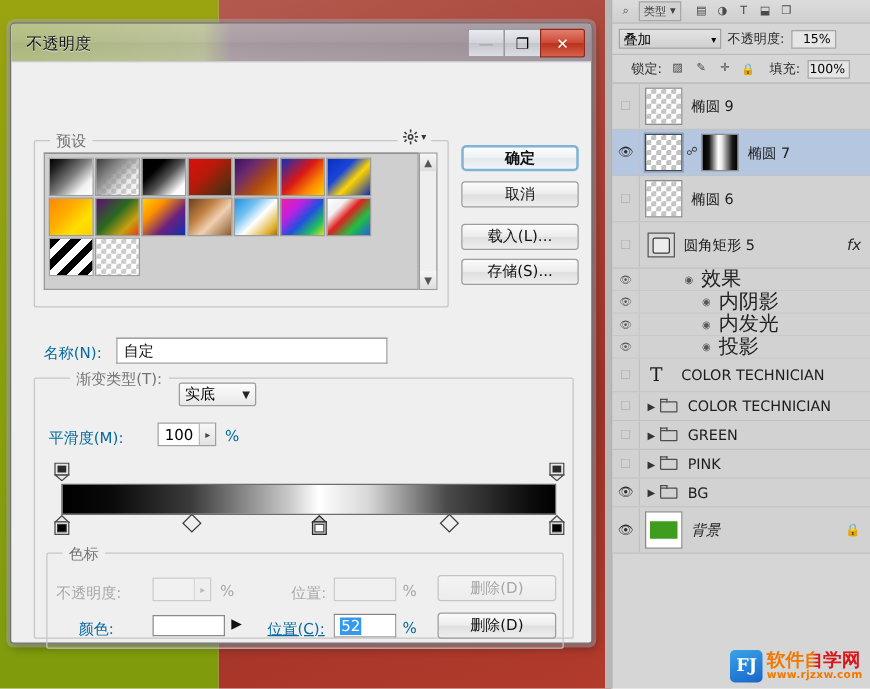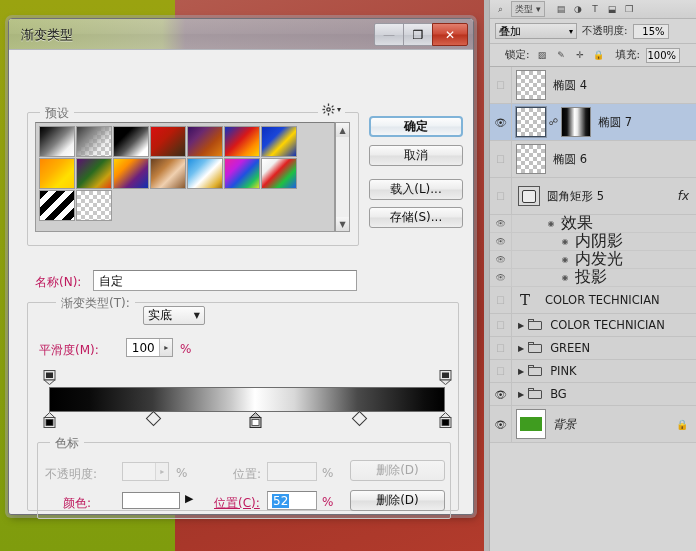--- a/index.html
+++ b/index.html
@@ -97,21 +97,21 @@
   }
   .btn.primary{
     border:2px solid #7fb3d8;border-radius:4px;
     background:linear-gradient(180deg,#fdfdfd 0%,#eef2f5 48%,#e2e8ed 52%,#f2f5f8 100%);
     font-weight:bold;
   }
   .btn.disabled{color:#a6a6a6;border-color:#c4c4c4;
     background:linear-gradient(180deg,#f4f4f4,#ececec);}
 
   
-  .lbl{position:absolute;font-size:12px;color:#be185d;}
+  .lbl{position:absolute;font-size:12px;color:#0369a1;}
   .txtfield{
     position:absolute;background:#fff;border:1px solid #a0a0a0;
     border-top-color:#878787;box-sizing:border-box;
     font-size:12px;color:#111;padding:2px 5px;
   }
   .txtfield.disabled{background:#f0f0f0;border-color:#cbcbcb;}
 
   
   #type-box{left:18px;top:252px;width:430px;height:207px;}
   .combo{
@@ -231,21 +231,21 @@
 
 <div id="backdrop">
   <div id="bd-green"></div>
   <div id="bd-red"></div>
   <div id="bd-edge"></div>
 </div>
 
 <div id="dialog">
 
   <div id="titlebar">
-    <span id="title-text">渐变类型</span>
+    <span id="title-text">不透明度</span>
     <div id="winbtns">
       <div class="winbtn first min">
         <span class="wb-glyph">—</span>
       </div>
       <div class="winbtn">
         <span class="wb-glyph">❐</span>
       </div>
       <div class="winbtn close">
         <span class="wb-glyph">✕</span>
       </div>
@@ -300,21 +300,21 @@
         <div class="sb-arrow">▼</div>
       </div>
     </div>
 
     <div class="btn primary" style="left:360px;top:66px;">确定</div>
     <div class="btn" style="left:360px;top:95px;">取消</div>
     <div class="btn" style="left:360px;top:129px;">载入(L)...</div>
     <div class="btn" style="left:360px;top:157px;">存储(S)...</div>
 
     <span class="lbl" style="left:26px;top:224px;">名称(N):</span>
-    <div class="txtfield" style="left:84px;top:220px;width:264px;height:21px;">自定</div>
+    <div class="txtfield" style="left:84px;top:220px;width:217px;height:21px;">自定</div>
 
     <div id="type-box" class="gbox">
       <span class="gbox-label" style="left:28px;">渐变类型(T):</span>
     </div>
     <div class="combo" style="left:134px;top:256px;width:62px;">
       <span>实底</span>
       <span class="caret">▼</span>
     </div>
 
     <span class="lbl" style="left:30px;top:292px;">平滑度(M):</span>
@@ -424,21 +424,21 @@
   </div>
 
   <div id="layer-rows">
       <div class="lrow">
         <div class="eye">
           <span class="eye-glyph" style="color:#b0b0b0;">☐</span>
         </div>
         <div class="thumbwrap">
           <div class="thumb"></div>
         </div>
-        <span class="lname">椭圆 4</span>
+        <span class="lname">椭圆 9</span>
       </div>
       <div class="lrow sel">
         <div class="eye">
           <span class="eye-glyph">👁</span>
         </div>
         <div class="thumbwrap">
           <div class="thumb selbox"></div>
           <span class="link">☍</span>
           <div class="thumb mask"></div>
         </div>
@@ -541,13 +541,20 @@
         <div class="thumbwrap">
           <div class="thumb green">
             <i></i>
           </div>
         </div>
         <span class="lname italic">背景</span>
         <span class="lockglyph">🔒</span>
       </div>
     </div>
 
+  <div id="wm">
+    <div id="wm-logo">FJ</div>
+    <div id="wm-text">
+      <span id="wm-cn">软件自学网</span>
+      <span id="wm-url">www.rjzxw.com</span>
+    </div>
+  </div>
 </div>
 
 </body></html>

